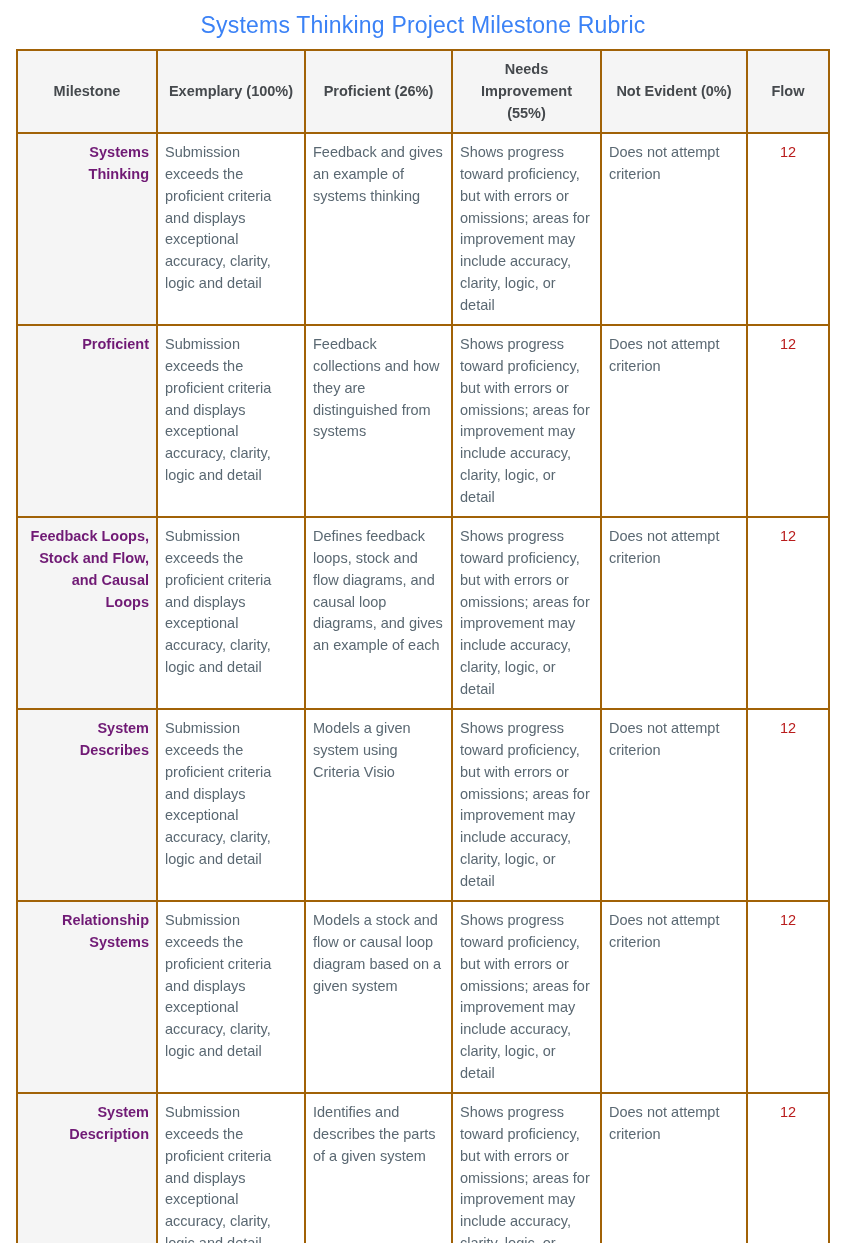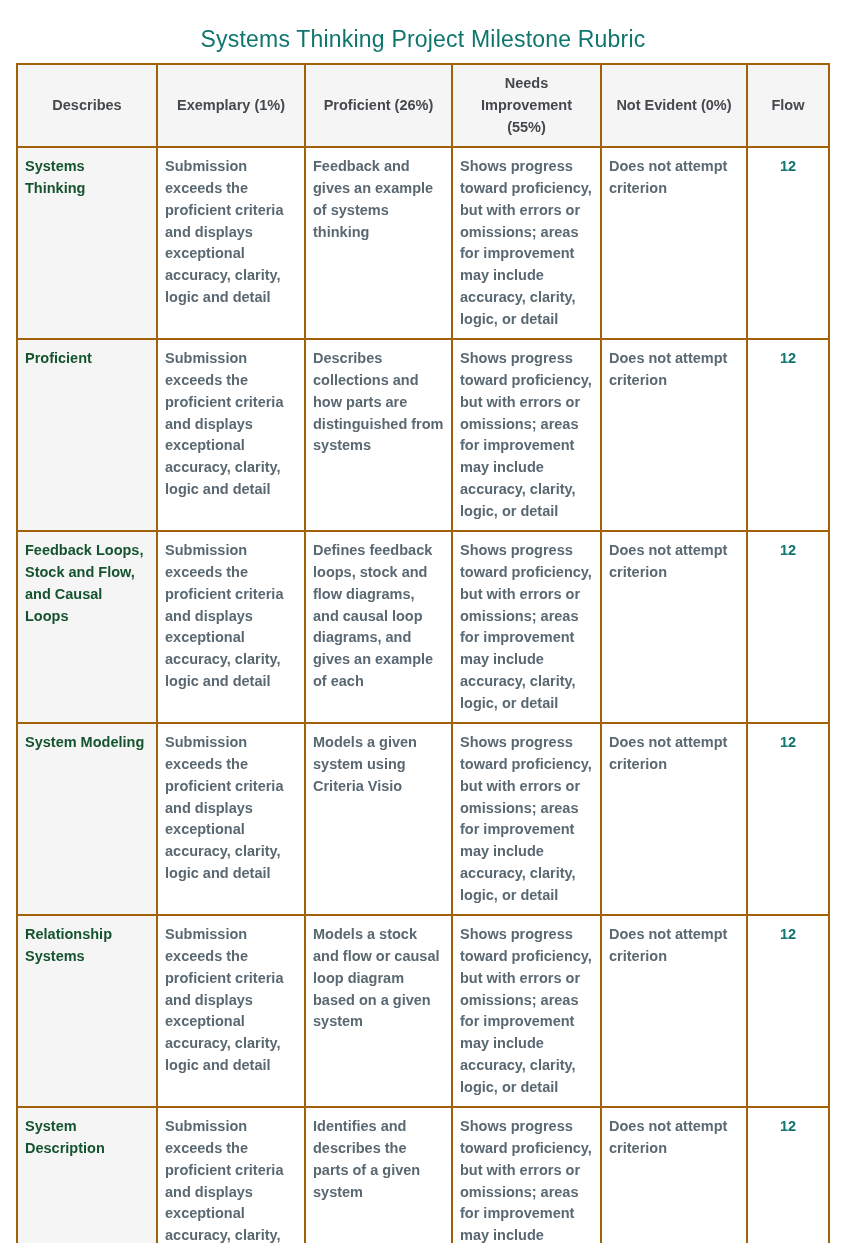--- a/index.html
+++ b/index.html
@@ -10,22 +10,22 @@
     font-family: "Liberation Sans", sans-serif;
   }
   .page {
     width: 846px;
     padding: 4px 0 0 0;
   }
   .page-title {
     text-align: center;
     font-size: 23px;
     font-weight: 500;
-    color: #0f766e;
-    margin: 22px 0 10px 0;
+    color: #3b82f6;
+    margin: 8px 0 10px 0;
     letter-spacing: 0.2px;
   }
   table.rubric {
     border-collapse: collapse;
     width: 812px;
     margin: 0 auto;
     table-layout: fixed;
     border: 1px solid #c7cdd1;
     border-bottom: 3px solid #45494d;
     font-size: 14.5px;
@@ -48,85 +48,84 @@
     background: #f5f5f5;
     color: #45494d;
     font-weight: bold;
     text-align: center;
     vertical-align: middle;
     height: 58px;
     border-bottom: 1px solid #b9bfc4;
   }
   td {
     color: #5a6872;
-    font-weight: bold;
   }
   td.criteria-cell {
     background: #f5f5f5;
-    color: #14532d;
+    color: #701a75;
     font-weight: bold;
-    text-align: left;
+    text-align: right;
   }
   td.value-cell {
     text-align: center;
-    color: #0f766e;
+    color: #b91c1c;
   }
 </style>
 </head>
 <body>
 
 <div class="page">
   <h1 class="page-title">Systems Thinking Project Milestone Rubric</h1>
 
   <table class="rubric">
     <colgroup>
       <col class="c-criteria">
       <col class="c-exemplary">
       <col class="c-proficient">
       <col class="c-needs">
       <col class="c-notevident">
       <col class="c-value">
     </colgroup>
     <thead>
       <tr>
-        <th>Describes</th>
-        <th>Exemplary (1%)</th>
+        <th>Milestone</th>
+        <th>Exemplary (100%)</th>
         <th>Proficient (26%)</th>
         <th>Needs Improvement (55%)</th>
         <th>Not Evident (0%)</th>
         <th>Flow</th>
       </tr>
     </thead>
     <tbody>
       <tr>
         <td class="criteria-cell">Systems Thinking</td>
         <td>Submission exceeds the proficient criteria and displays exceptional accuracy, clarity, logic and detail</td>
         <td>Feedback and gives an example of systems thinking</td>
         <td>Shows progress toward proficiency, but with errors or omissions; areas for improvement may include accuracy, clarity, logic, or detail</td>
         <td>Does not attempt criterion</td>
         <td class="value-cell">12</td>
       </tr>
       <tr>
         <td class="criteria-cell">Proficient</td>
         <td>Submission exceeds the proficient criteria and displays exceptional accuracy, clarity, logic and detail</td>
-        <td>Describes collections and how parts are distinguished from systems</td>
+        <td>Feedback collections and how they are distinguished from systems</td>
         <td>Shows progress toward proficiency, but with errors or omissions; areas for improvement may include accuracy, clarity, logic, or detail</td>
         <td>Does not attempt criterion</td>
         <td class="value-cell">12</td>
       </tr>
       <tr>
         <td class="criteria-cell">Feedback Loops, Stock and Flow, and Causal Loops</td>
         <td>Submission exceeds the proficient criteria and displays exceptional accuracy, clarity, logic and detail</td>
         <td>Defines feedback loops, stock and flow diagrams, and causal loop diagrams, and gives an example of each</td>
         <td>Shows progress toward proficiency, but with errors or omissions; areas for improvement may include accuracy, clarity, logic, or detail</td>
         <td>Does not attempt criterion</td>
         <td class="value-cell">12</td>
       </tr>
       <tr>
-        <td class="criteria-cell">System Modeling</td>
+        <td class="criteria-cell">System Describes</td>
         <td>Submission exceeds the proficient criteria and displays exceptional accuracy, clarity, logic and detail</td>
         <td>Models a given system using Criteria Visio</td>
         <td>Shows progress toward proficiency, but with errors or omissions; areas for improvement may include accuracy, clarity, logic, or detail</td>
         <td>Does not attempt criterion</td>
         <td class="value-cell">12</td>
       </tr>
       <tr>
         <td class="criteria-cell">Relationship Systems</td>
         <td>Submission exceeds the proficient criteria and displays exceptional accuracy, clarity, logic and detail</td>
         <td>Models a stock and flow or causal loop diagram based on a given system</td>

